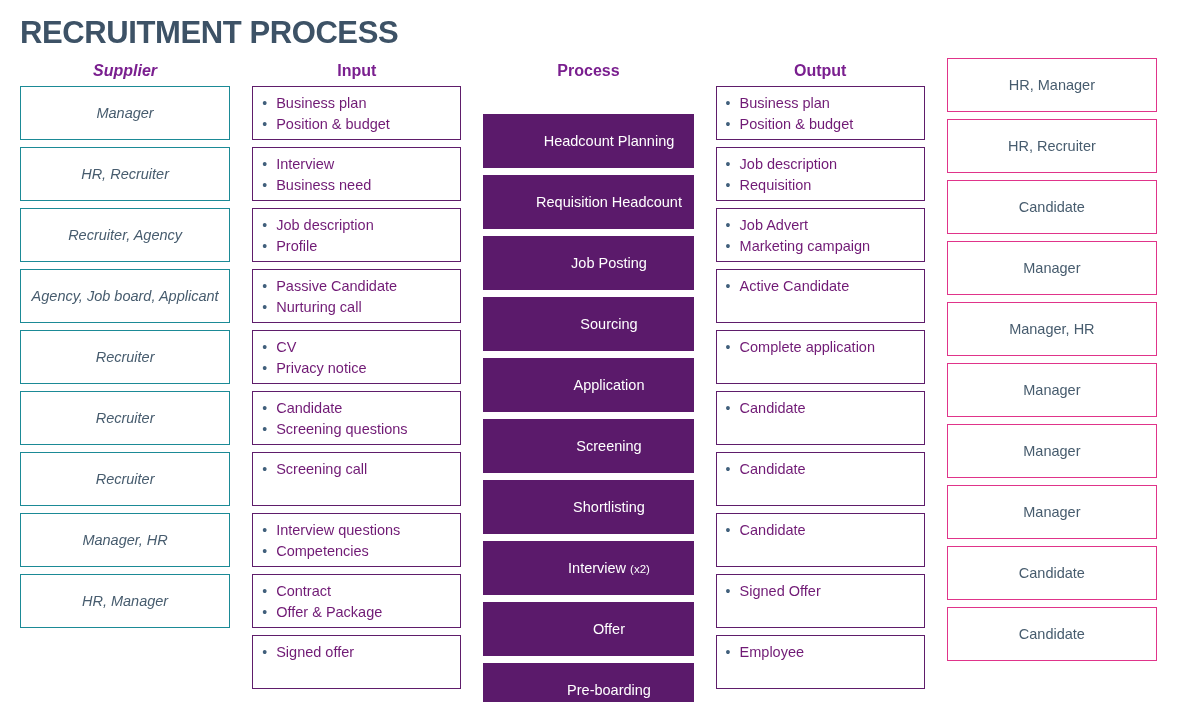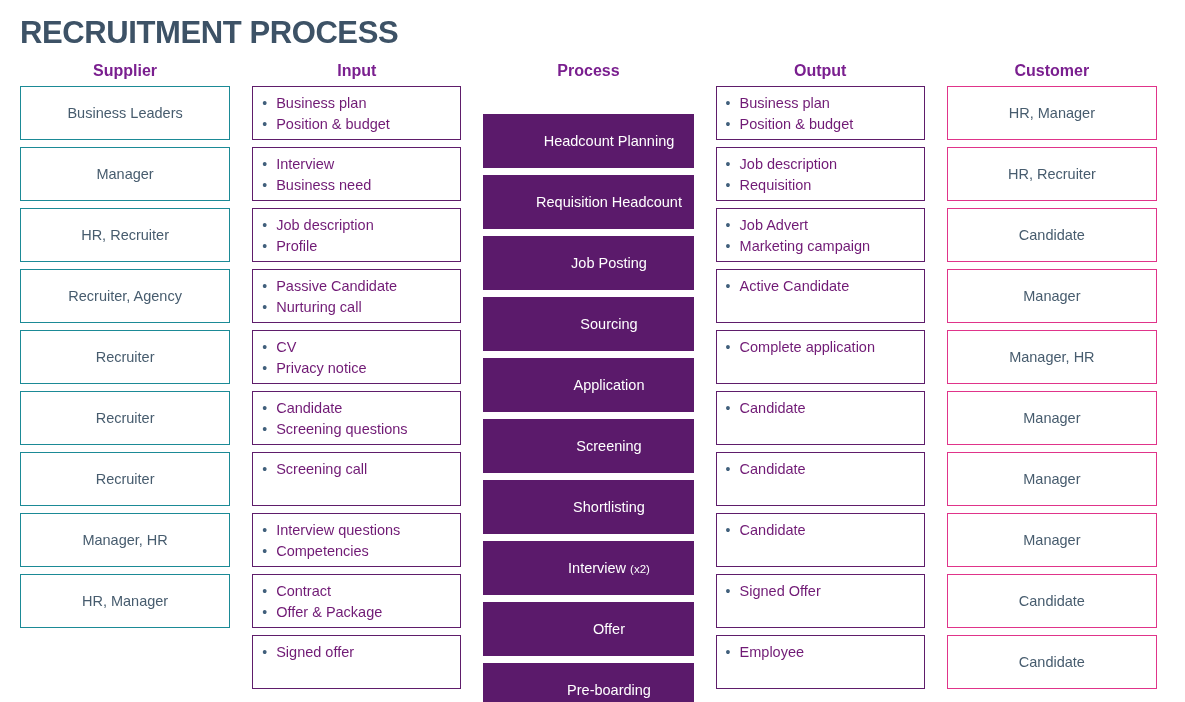--- a/index.html
+++ b/index.html
@@ -49,21 +49,21 @@
 
   .column {
     display: flex;
     flex-direction: column;
   }
 
   .col-gap { width: 22px; flex: none; }
   .edge-gap-l { width: 20px; flex: none; }
   .edge-gap-r { width: 28px; flex: none; }
 
-  .col-supplier { width: 213px; }
+  .col-supplier { width: 213px; font-style: italic; }
   .col-input    { width: 212px; }
   .col-process  { width: 213px; gap: 28px; }
   .col-output   { width: 212px; }
   .col-customer { width: 213px; }
 
   .col-header {
     height: 28px;
     line-height: 26px;
     text-align: center;
     font-size: 16px;
@@ -158,30 +158,30 @@
   <div class="page-title">RECRUITMENT PROCESS</div>
 
   <div class="board">
 
     <div class="edge-gap-l"></div>
 
     <div class="column col-supplier">
       <div class="col-header">Supplier</div>
       <div class="cells" id="supplier-cells">
           <div class="cell cell-plain">
-            <div class="cell-text">Business Leaders</div>
-          </div>
-          <div class="cell cell-plain">
             <div class="cell-text">Manager</div>
           </div>
           <div class="cell cell-plain">
             <div class="cell-text">HR, Recruiter</div>
           </div>
           <div class="cell cell-plain">
             <div class="cell-text">Recruiter, Agency</div>
+          </div>
+          <div class="cell cell-plain">
+            <div class="cell-text">Agency, Job board, Applicant</div>
           </div>
           <div class="cell cell-plain">
             <div class="cell-text">Recruiter</div>
           </div>
           <div class="cell cell-plain">
             <div class="cell-text">Recruiter</div>
           </div>
           <div class="cell cell-plain">
             <div class="cell-text">Recruiter</div>
           </div>
@@ -408,21 +408,20 @@
               <span class="bullet-dot">•</span>
               <span class="bullet-text">Employee</span>
             </div>
           </div>
         </div>
     </div>
 
     <div class="col-gap"></div>
 
     <div class="column col-customer">
-      <div class="col-header">Customer</div>
       <div class="cells" id="customer-cells">
           <div class="cell cell-plain">
             <div class="cell-text">HR, Manager</div>
           </div>
           <div class="cell cell-plain">
             <div class="cell-text">HR, Recruiter</div>
           </div>
           <div class="cell cell-plain">
             <div class="cell-text">Candidate</div>
           </div>

